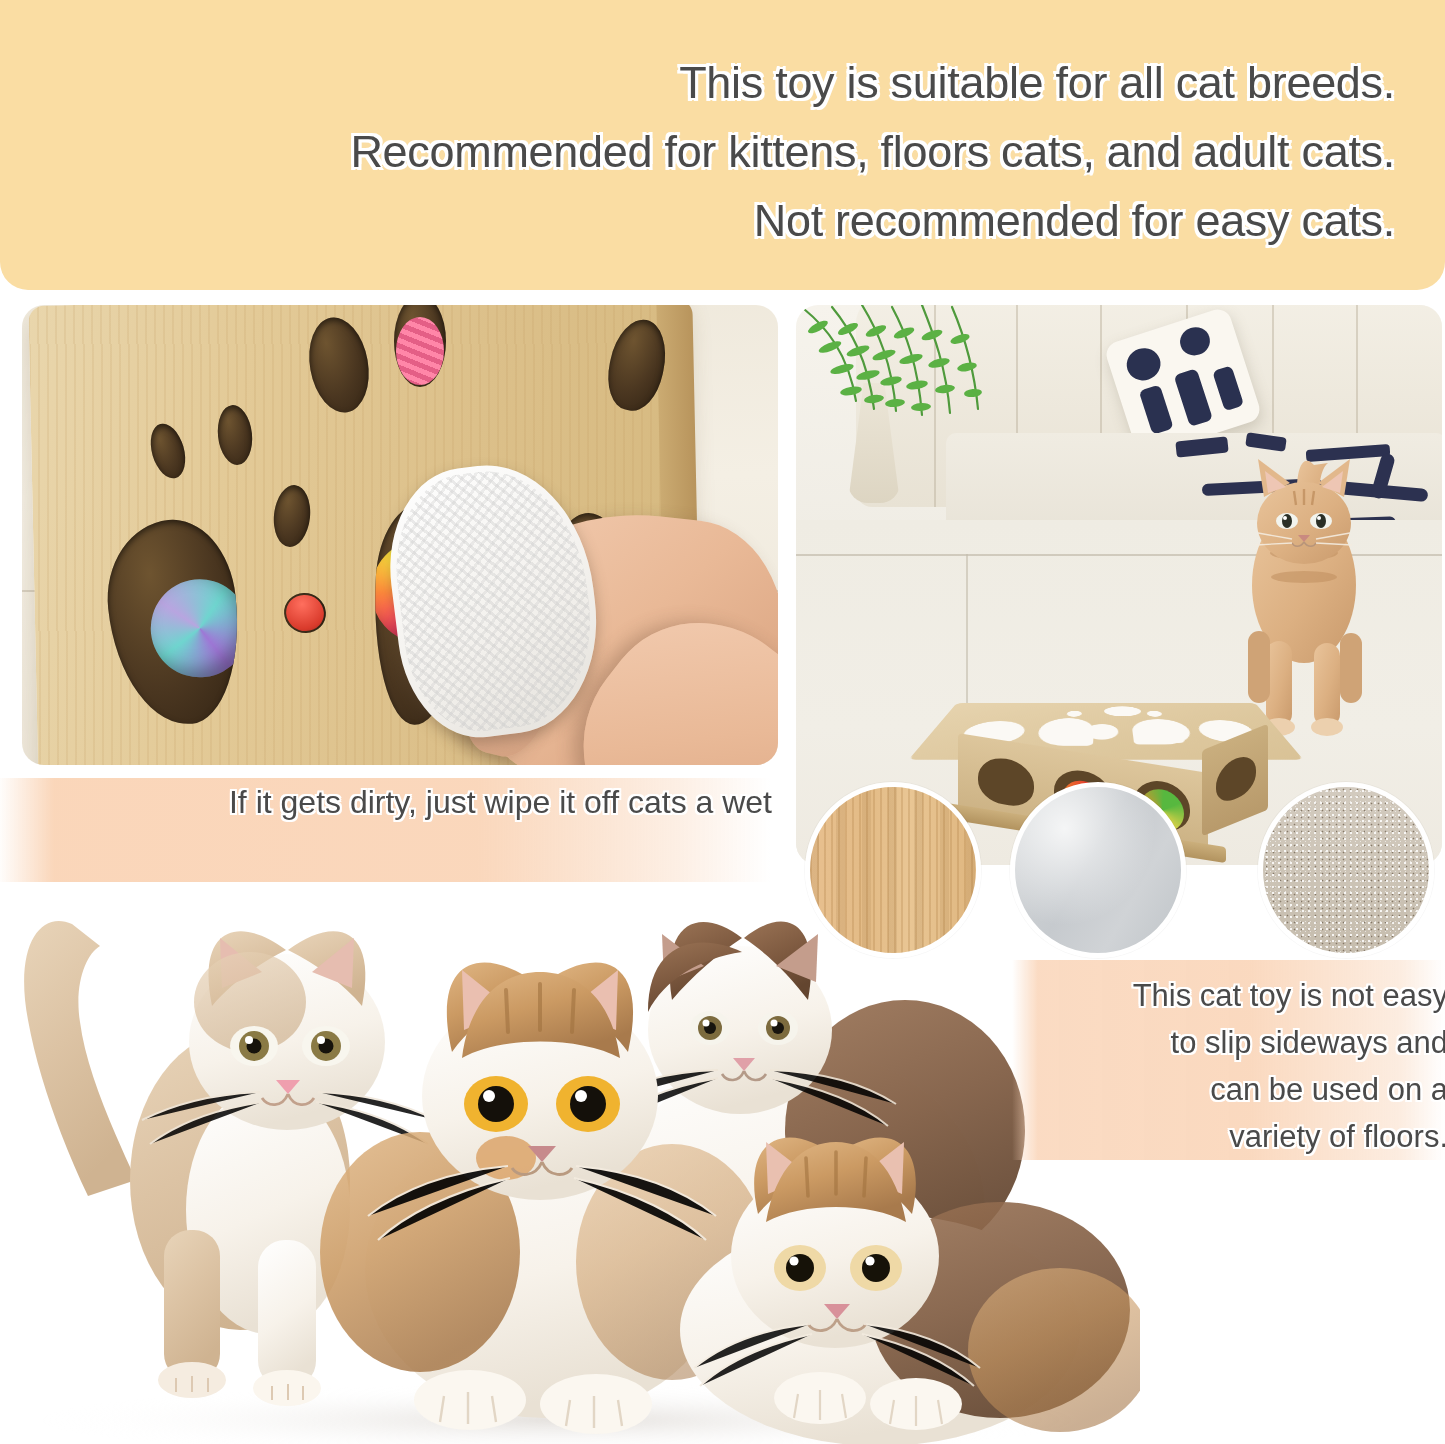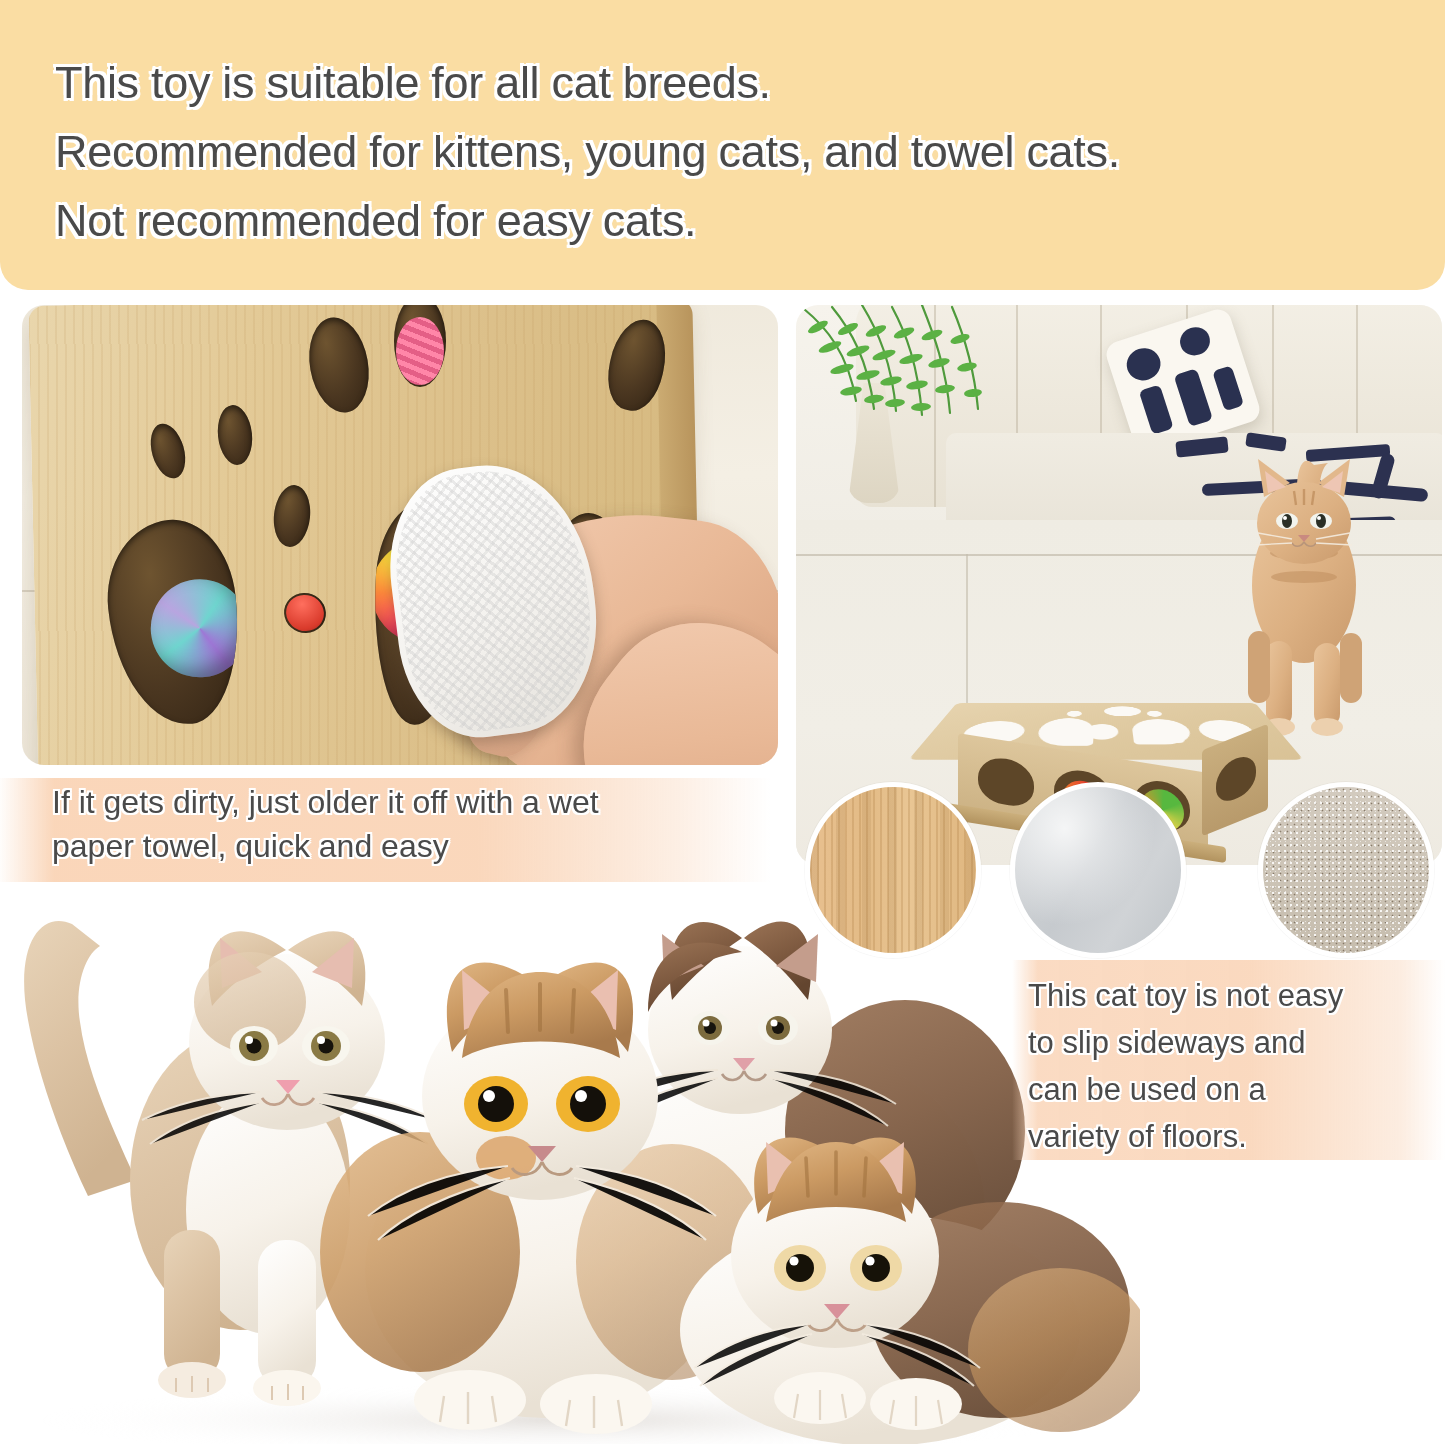--- a/index.html
+++ b/index.html
@@ -2,21 +2,21 @@
 <html><head>
 <meta charset="utf-8">
 <style>
   * { box-sizing: border-box; margin: 0; padding: 0; }
   html, body {
     width: 1445px; height: 1444px;
     background: #ffffff;
     font-family: "Liberation Sans", sans-serif;
     overflow: hidden;
   }
-  #page { position: relative; width: 1445px; height: 1444px; background: #fff; }
+  #page { position: relative; width: 1445px; height: 1444px; background: #fff; text-align: right; }
 
   
   .banner {
     position: absolute; left: 0; top: 0; width: 1445px; height: 290px;
     background: #fadda3;
     border-radius: 0 0 28px 28px;
   }
   .banner-text {
     position: absolute; left: 55px; top: 48px;
     width: 1340px;
@@ -262,21 +262,21 @@
   }
 </style>
 </head>
 <body>
 
 <div id="page">
 
   <div class="banner">
     <div class="banner-text">
       <span class="ln">This toy is suitable for all cat breeds.</span>
-      <span class="ln">Recommended for kittens, young cats, and towel cats.</span>
+      <span class="ln">Recommended for kittens, floors cats, and adult cats.</span>
       <span class="ln">Not recommended for easy cats.</span>
     </div>
   </div>
 
   <div class="photo" id="photo-wipe">
     <div class="wipe-floor"></div>
 
     <div class="wipe-board"></div>
     <div class="wipe-edge"></div>
 
@@ -686,22 +686,21 @@
           <path d="M894 520 L890 544"></path>
             <path d="M916 516 L916 546"></path>
             <path d="M938 520 L942 544"></path>
         </g>
       </g>
     </svg>
   </div>
 
   <div class="caption" id="caption-clean"></div>
   <div id="caption-clean-text">
-    <span class="caption-line">If it gets dirty, just older it off with a wet</span>
-    <span class="caption-line">paper towel, quick and easy</span>
+    <span class="caption-line">If it gets dirty, just wipe it off cats a wet</span>
   </div>
 
   <div class="caption" id="caption-floor"></div>
   <div id="caption-floor-text">
     <span class="caption-line">This cat toy is not easy</span>
     <span class="caption-line">to slip sideways and</span>
     <span class="caption-line">can be used on a</span>
     <span class="caption-line">variety of floors.</span>
   </div>
 

